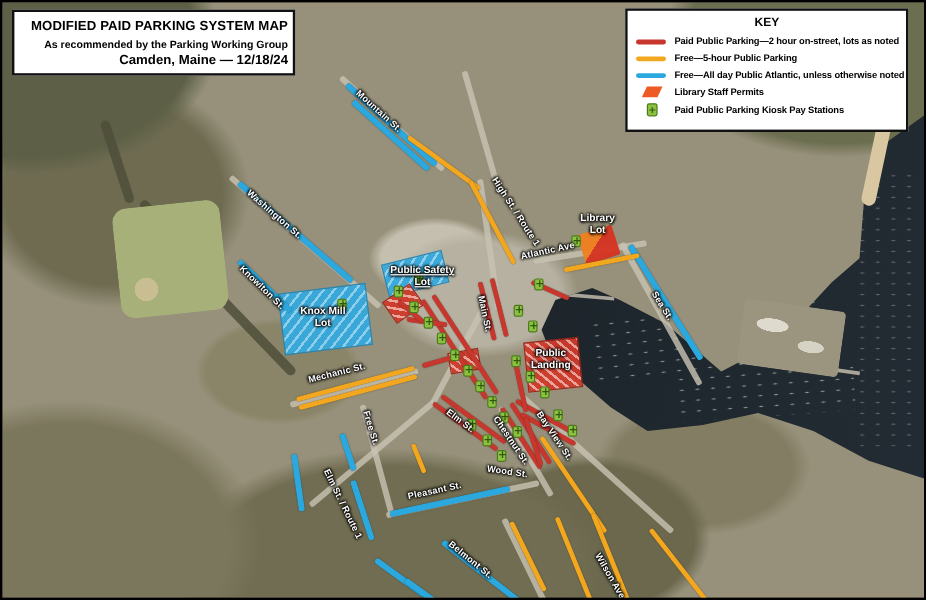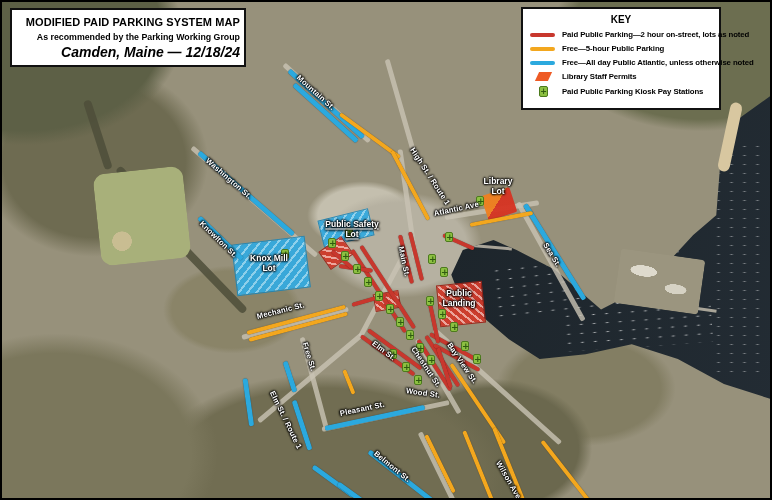--- a/index.html
+++ b/index.html
@@ -44,23 +44,23 @@
   .street-label{position:absolute;z-index:12;font-weight:bold;font-size:7.6px;color:#fff;white-space:nowrap;letter-spacing:.2px;
     transform-origin:0 50%;text-shadow:0 1px 2px #000,0 -1px 2px #000,1px 0 2px #000,-1px 0 2px #000;}
   .lot-label{position:absolute;z-index:12;font-weight:bold;font-size:8.5px;line-height:1.12;color:#fff;text-align:center;
     white-space:pre-line;transform:translate(-50%,-50%);
     text-shadow:0 1px 2px #000,0 -1px 2px #000,1px 0 2px #000,-1px 0 2px #000;}
   
   #title-box{position:absolute;z-index:30;left:8px;top:6px;width:236px;background:#fff;border:2px solid #111;
     box-sizing:border-box;padding:6px 4px 5px;text-align:right;}
   #title-box .tb1{font-weight:bold;font-size:11px;letter-spacing:.1px;}
   #title-box .tb2{font-weight:bold;font-size:8.8px;margin-top:4px;}
-  #title-box .tb3{font-weight:bold;font-size:14px;margin-top:2px;font-style:italic;}
-  
-  #key-box{position:absolute;z-index:30;left:519px;top:5px;width:200px;background:#fff;border:2px solid #111;
+  #title-box .tb3{font-weight:bold;font-size:11px;margin-top:2px;}
+  
+  #key-box{position:absolute;z-index:30;left:519px;top:5px;width:236px;background:#fff;border:2px solid #111;
     box-sizing:border-box;padding:5px 7px 6px;}
   #key-box .key-title{font-weight:bold;font-size:10px;text-align:center;margin-bottom:4px;}
   .key-row{display:flex;align-items:center;margin:5px 0;}
   .key-row .key-label{font-weight:bold;font-size:7.8px;letter-spacing:-.1px;white-space:nowrap;}
   .sw-line{width:25px;height:4px;border-radius:2px;flex:0 0 25px;margin-right:7px;}
   .sw-para{width:13px;height:9px;transform:skewX(-25deg);flex:0 0 13px;margin:0 12px 0 7px;}
   .sw-kiosk{width:9px;height:11px;border-radius:2px;border:1px solid #4c7a1d;box-sizing:border-box;
     font:bold 8px/9px "DejaVu Sans",sans-serif;text-align:center;color:#2f5a10;flex:0 0 9px;margin:0 14px 0 9px;}
 </style>
 </head>

